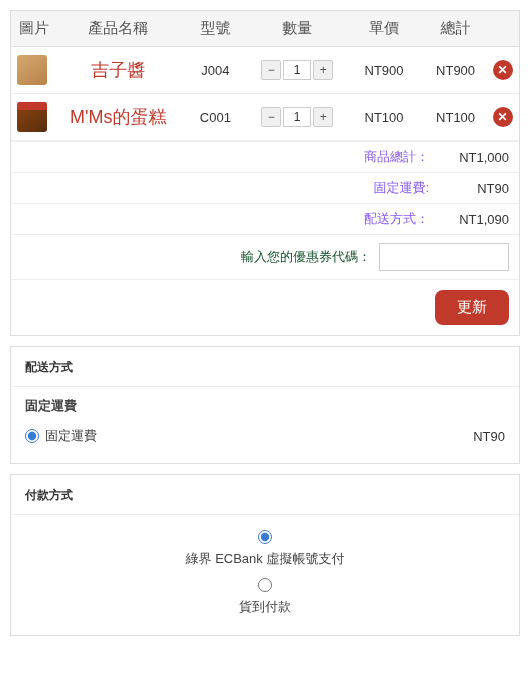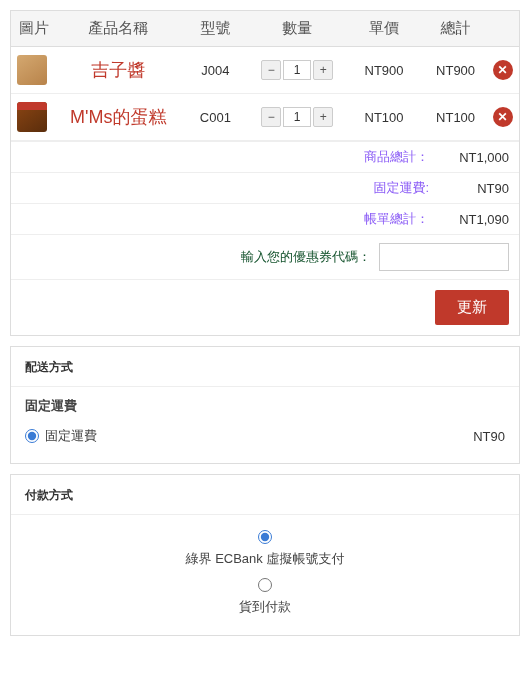--- a/index.html
+++ b/index.html
@@ -154,21 +154,21 @@
       border-top: 1px solid #eee;
     }
 
     .update-btn {
       background: #c0392b;
       color: white;
       border: none;
       padding: 8px 22px;
       font-size: 15px;
       cursor: pointer;
-      border-radius: 2px;
+      border-radius: 8px;
       font-family: Liberation Sans, sans-serif;
     }
 
     
     .section-block {
       margin: 10px 10px 0 10px;
       border: 1px solid #ddd;
       padding: 0;
     }
 
@@ -325,21 +325,21 @@
 
   <div class="summary-row">
     <span class="summary-label">商品總計：</span>
     <span class="summary-value">NT1,000</span>
   </div>
   <div class="summary-row">
     <span class="summary-label">固定運費:</span>
     <span class="summary-value">NT90</span>
   </div>
   <div class="summary-row">
-    <span class="summary-label">帳單總計：</span>
+    <span class="summary-label">配送方式：</span>
     <span class="summary-value">NT1,090</span>
   </div>
 
   <div class="coupon-row">
     <span class="coupon-label">輸入您的優惠券代碼：</span>
     <input class="coupon-input" type="text" placeholder="" style="">
   </div>
 
   <div class="update-row">
     <button class="update-btn">更新</button>

